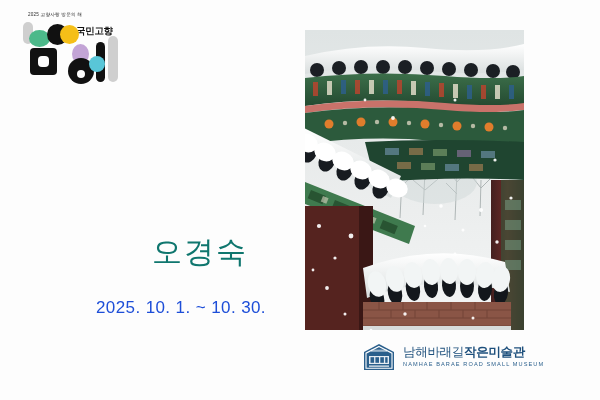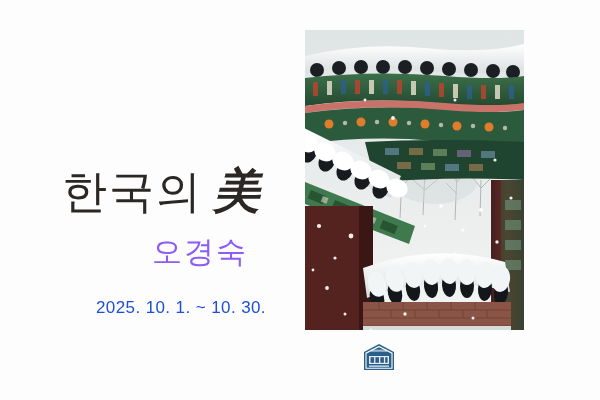--- a/index.html
+++ b/index.html
@@ -74,21 +74,21 @@
     font-weight: bold;
     font-size: 47px;
     margin-left: 10px;
   }
   #artist-name {
     position: absolute;
     left: 152px;
     top: 232px;
     font-size: 30px;
     letter-spacing: 2px;
-    color: #8b5cf6;
+    color: #0f766e;
   }
   #exhibition-dates {
     position: absolute;
     left: 96px;
     top: 298px;
     font-size: 17px;
     letter-spacing: .4px;
     color: #1d4ed8;
     white-space: nowrap;
   }
@@ -129,25 +129,44 @@
     color: #2a5f8c;
     white-space: nowrap;
     margin-top: 2px;
   }
 </style>
 </head>
 <body>
 
 <div id="poster">
 
-
-
-  <div id="main-title">
-    <span>한국의</span><span class="beauty">美</span>
+  <div id="campaign-logo">
+
+    <div id="campaign-tagline">2025 고향사랑 방문의 해</div>
+
+    <div id="campaign-wordmark">국민고향</div>
+
+    <span class="mark pill" style="left:3px;  top:14px;  width:10px; height:22px; background:#cfcfcf;"></span>
+    <span class="mark round" style="left:9px;  top:22px;  width:21px; height:17px; background:#4cb98a;"></span>
+    <span class="mark round" style="left:27px; top:16px;  width:21px; height:21px; background:#111111;"></span>
+    <span class="mark round" style="left:40px; top:17px;  width:19px; height:19px; background:#f5bf18;"></span>
+
+    <span class="mark sq" style="left:10px; top:40px;  width:27px; height:27px; background:#111111;"></span>
+    <span class="mark sq" style="left:18px; top:48px;  width:11px; height:11px; background:#fdfdfd;"></span>
+
+    <span class="mark round" style="left:52px; top:36px;  width:17px; height:20px; background:#c3a4d6;"></span>
+    <span class="mark round" style="left:48px; top:50px;  width:26px; height:26px; background:#111111;"></span>
+    <span class="mark round" style="left:57px; top:62px;  width:8px;  height:8px;  background:#fdfdfd;"></span>
+
+    <span class="mark pill" style="left:76px; top:34px;  width:9px;  height:40px; background:#111111;"></span>
+    <span class="mark round" style="left:69px; top:48px;  width:16px; height:16px; background:#59c6d8;"></span>
+    <span class="mark pill" style="left:88px; top:28px;  width:10px; height:46px; background:#cfcfcf;"></span>
   </div>
+
+
 
   <div id="artist-name">오경숙</div>
 
   <div id="exhibition-dates">2025. 10. 1. ~ 10. 30.</div>
 
   <div id="photo-frame">
     <svg viewBox="0 0 219 300" preserveAspectRatio="none" aria-hidden="true">
       <defs>
         <linearGradient id="skyGrad" x1="0" y1="0" x2="0" y2="1">
           <stop offset="0%" stop-color="#dfe4e4"></stop>
@@ -369,15 +388,21 @@
       <rect x="7" y="13" width="20" height="8" fill="#ffffff" opacity=".88"></rect>
       <g fill="#2a5f8c">
         <rect x="8.5" y="14.2" width="3.6" height="5.6"></rect>
         <rect x="13.4" y="14.2" width="3.6" height="5.6"></rect>
         <rect x="18.3" y="14.2" width="3.6" height="5.6"></rect>
         <rect x="23.2" y="14.2" width="2.4" height="5.6"></rect>
       </g>
       <rect x="7" y="22.4" width="20" height="1.5" fill="#ffffff" opacity=".75"></rect>
       <rect x="9" y="6.6" width="16" height="2.2" fill="#ffffff" opacity=".55"></rect>
     </svg>
+    <div id="museum-text">
+      <div id="museum-name-kr">
+        <span>남해바래길</span><span class="strong">작은미술관</span>
+      </div>
+      <div id="museum-name-en">NAMHAE BARAE ROAD SMALL MUSEUM</div>
+    </div>
   </div>
 
 </div>
 
 </body></html>

